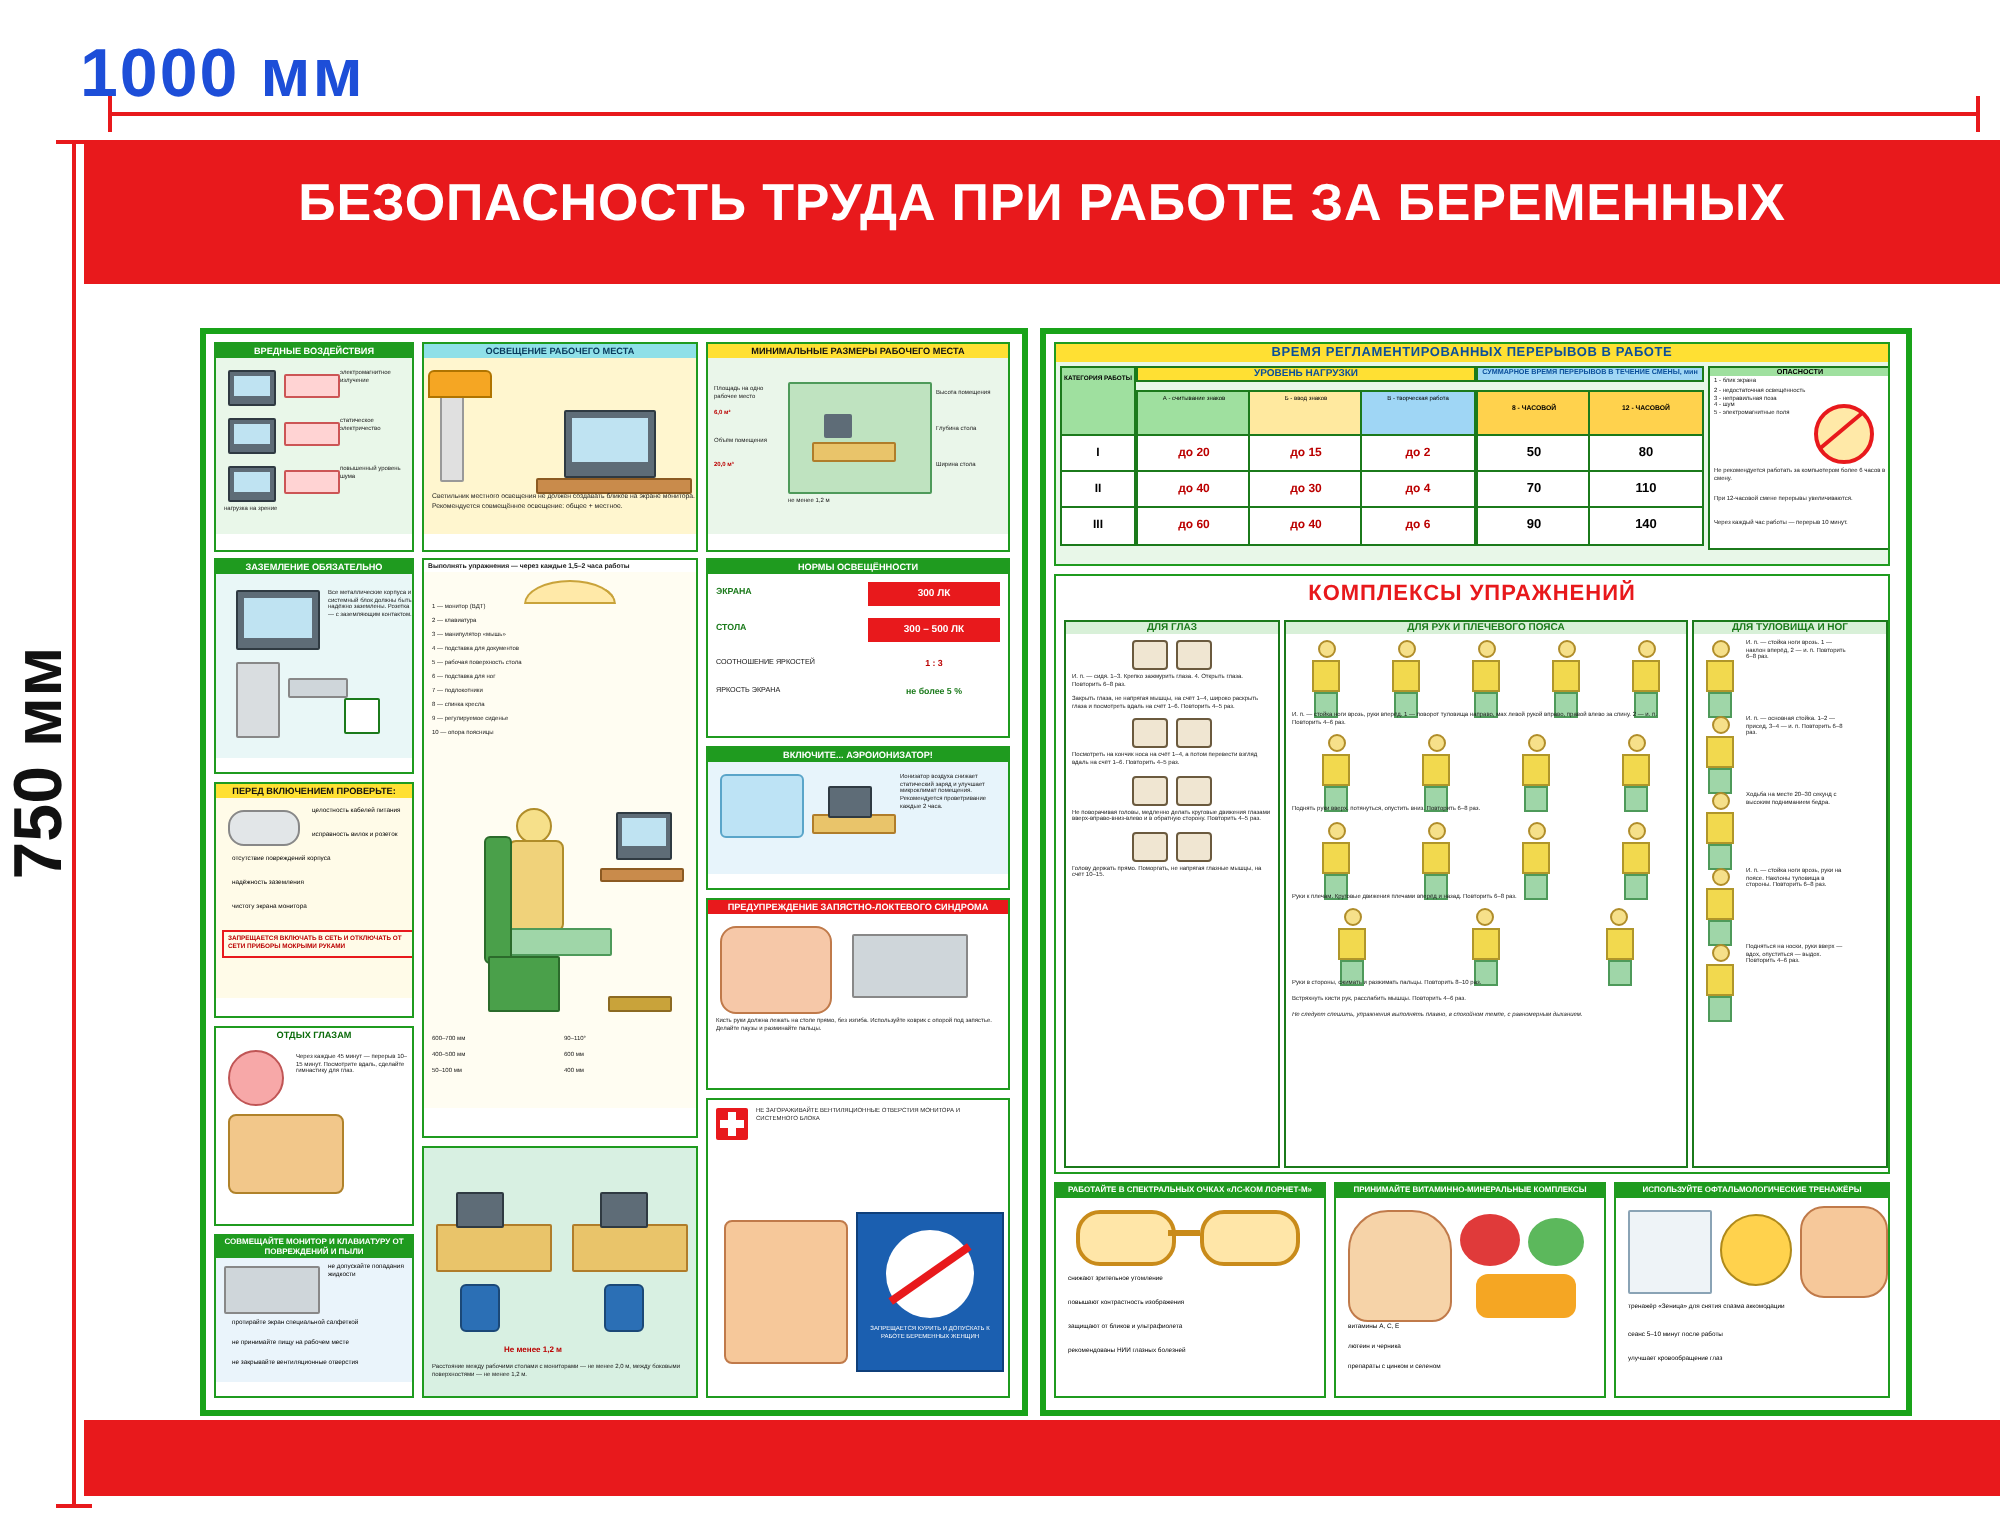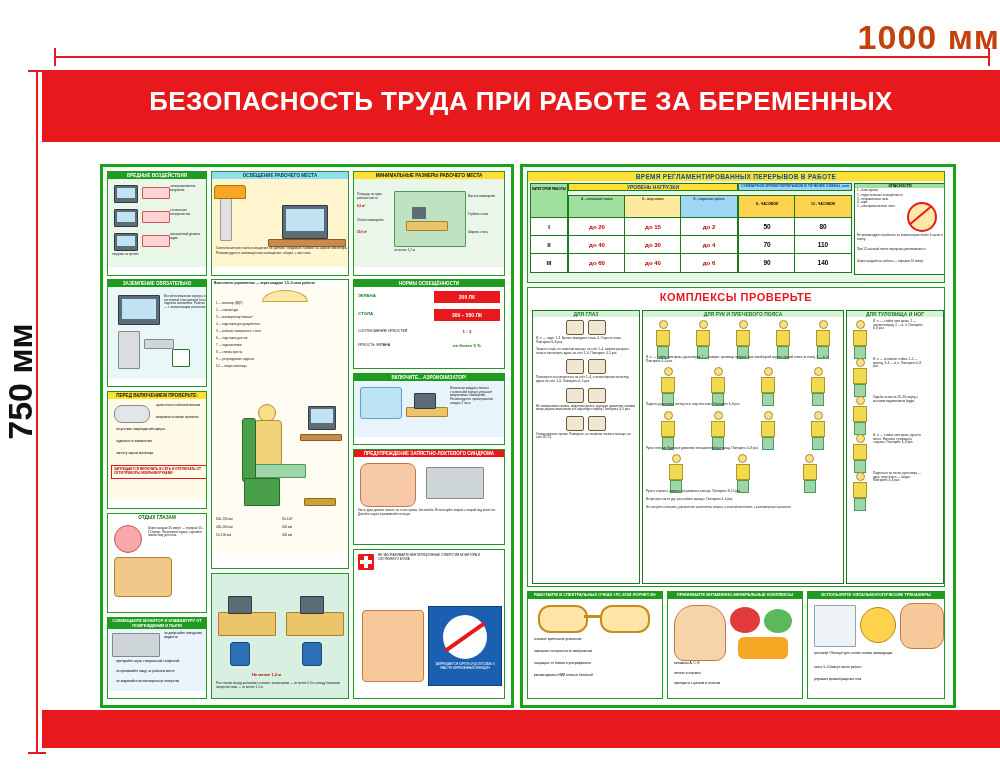--- a/index.html
+++ b/index.html
@@ -1,21 +1,21 @@
 <!DOCTYPE html>
 <html><head>
 <meta charset="utf-8">
 <style>
   html,body{margin:0;padding:0;background:#ffffff;}
   body{width:1000px;height:769px;font-family:"Liberation Sans",sans-serif;overflow:hidden;position:relative;}
 
   
   .dim-top{position:absolute;left:40px;top:0;width:960px;height:62px;}
-  .dim-top .label{position:absolute;left:0;top:18px;width:960px;text-align:right;
-      font-size:34px;font-weight:bold;color:#c2410c;letter-spacing:1px;}
+  .dim-top .label{position:absolute;left:0;top:18px;width:960px;text-align:left;
+      font-size:34px;font-weight:bold;color:#1d4ed8;letter-spacing:1px;}
   .dim-top .line{position:absolute;left:14px;top:56px;width:936px;height:2px;background:#e8191c;}
   .dim-top .cap-l{position:absolute;left:14px;top:48px;width:2px;height:18px;background:#e8191c;}
   .dim-top .cap-r{position:absolute;left:948px;top:48px;width:2px;height:18px;background:#e8191c;}
 
   .dim-left{position:absolute;left:0;top:62px;width:42px;height:707px;}
   .dim-left .label{position:absolute;left:-90px;top:300px;width:220px;text-align:center;
       font-size:34px;font-weight:bold;color:#111;transform:rotate(-90deg);}
   .dim-left .line{position:absolute;left:36px;top:8px;width:2px;height:684px;background:#e8191c;}
   .dim-left .cap-t{position:absolute;left:28px;top:8px;width:18px;height:2px;background:#e8191c;}
   .dim-left .cap-b{position:absolute;left:28px;top:690px;width:18px;height:2px;background:#e8191c;}
@@ -330,21 +330,21 @@
               <div style="position:absolute;left:-2px;top:10px;width:28px;height:2px;background:#e8191c;transform:rotate(-40deg);"></div>
             </div>
             <div class="tiny2" style="position:absolute;left:2px;top:50px;width:86px;">Не рекомендуется работать за компьютером более 6 часов в смену.</div>
             <div class="tiny2" style="position:absolute;left:2px;top:64px;width:86px;">При 12-часовой смене перерывы увеличиваются.</div>
             <div class="tiny2" style="position:absolute;left:2px;top:76px;width:86px;">Через каждый час работы — перерыв 10 минут.</div>
           </div>
         </div>
       </div>
 
       <div class="cell" style="left:4px;top:120px;width:418px;height:300px;background:#fff;">
-        <div class="exer-title" style="padding-top:3px;">КОМПЛЕКСЫ ПРОВЕРЬТЕ</div>
+        <div class="exer-title" style="padding-top:3px;">КОМПЛЕКСЫ УПРАЖНЕНИЙ</div>
 
         <div style="position:absolute;left:4px;top:22px;width:106px;height:272px;border:1px solid #1b7a1b;">
           <div class="sub-hd" style="background:#d8f0d8;">ДЛЯ ГЛАЗ</div>
           <div style="position:relative;">
             <div style="display:flex;gap:4px;justify-content:center;margin-top:3px;">
               <div class="cat"></div>
               <div class="cat"></div>
             </div>
             <div class="tiny2" style="padding:2px 3px;">И. п. — сидя. 1–3. Крепко зажмурить глаза. 4. Открыть глаза. Повторить 6–8 раз.</div>
             <div class="tiny2" style="padding:2px 3px;">Закрыть глаза, не напрягая мышцы, на счёт 1–4, широко раскрыть глаза и посмотреть вдаль на счёт 1–6. Повторить 4–5 раз.</div>

